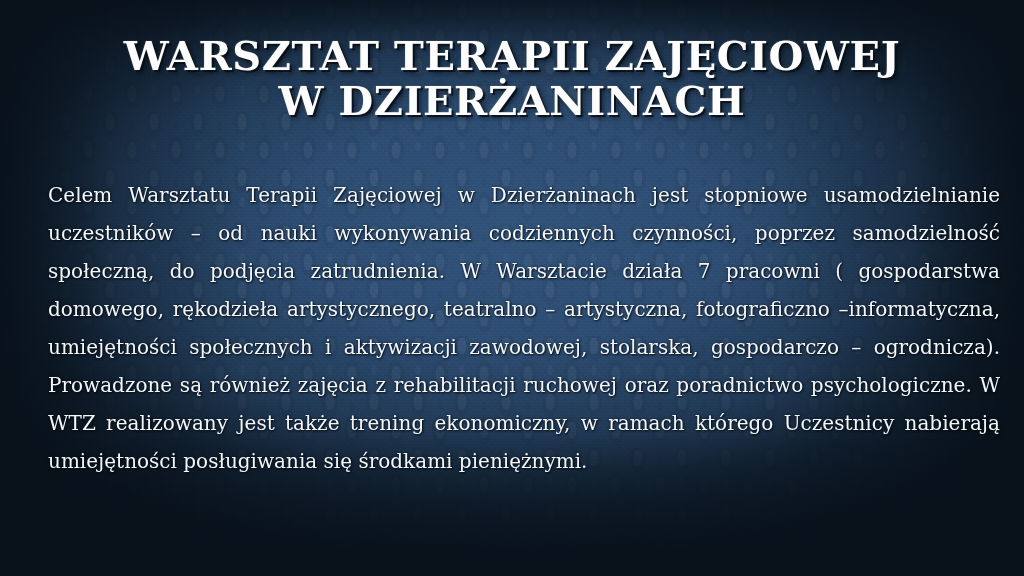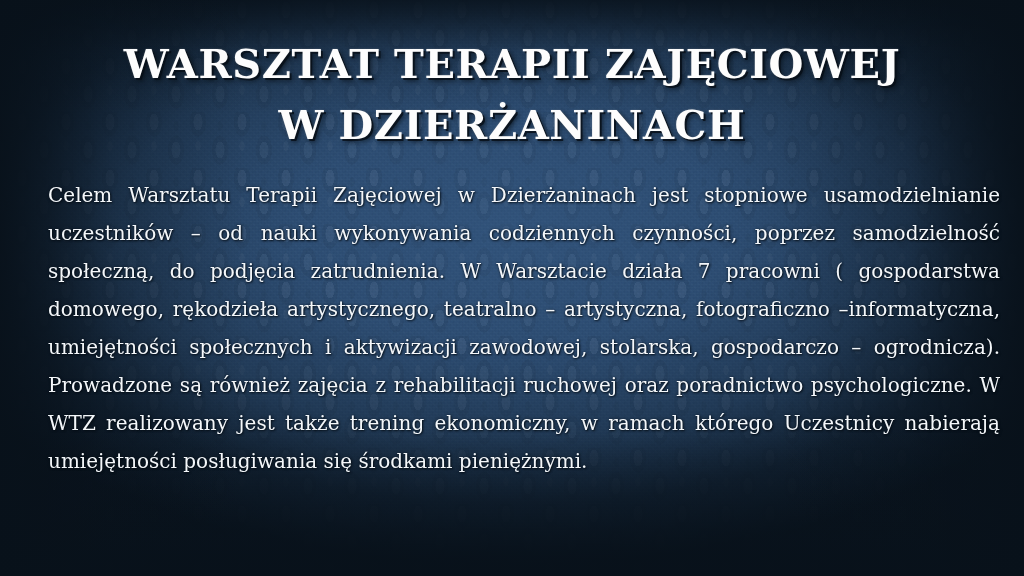--- a/index.html
+++ b/index.html
@@ -82,21 +82,21 @@
 
   .slide-title {
     position: absolute;
     top: 33px;
     left: 0;
     width: 1024px;
     text-align: center;
     font-family: "DejaVu Serif", "Liberation Serif", serif;
     font-weight: 700;
     font-size: 40px;
-    line-height: 61px;
+    line-height: 45px;
     letter-spacing: 0.6px;
     color: #fdfdfd;
     text-shadow:
       2px 2px 0 rgba(6,14,22,0.80),
       3px 3px 5px rgba(4,10,16,0.65),
       0 0 2px rgba(255,255,255,0.25);
     white-space: pre-line;
   }
 
   .body-text {

